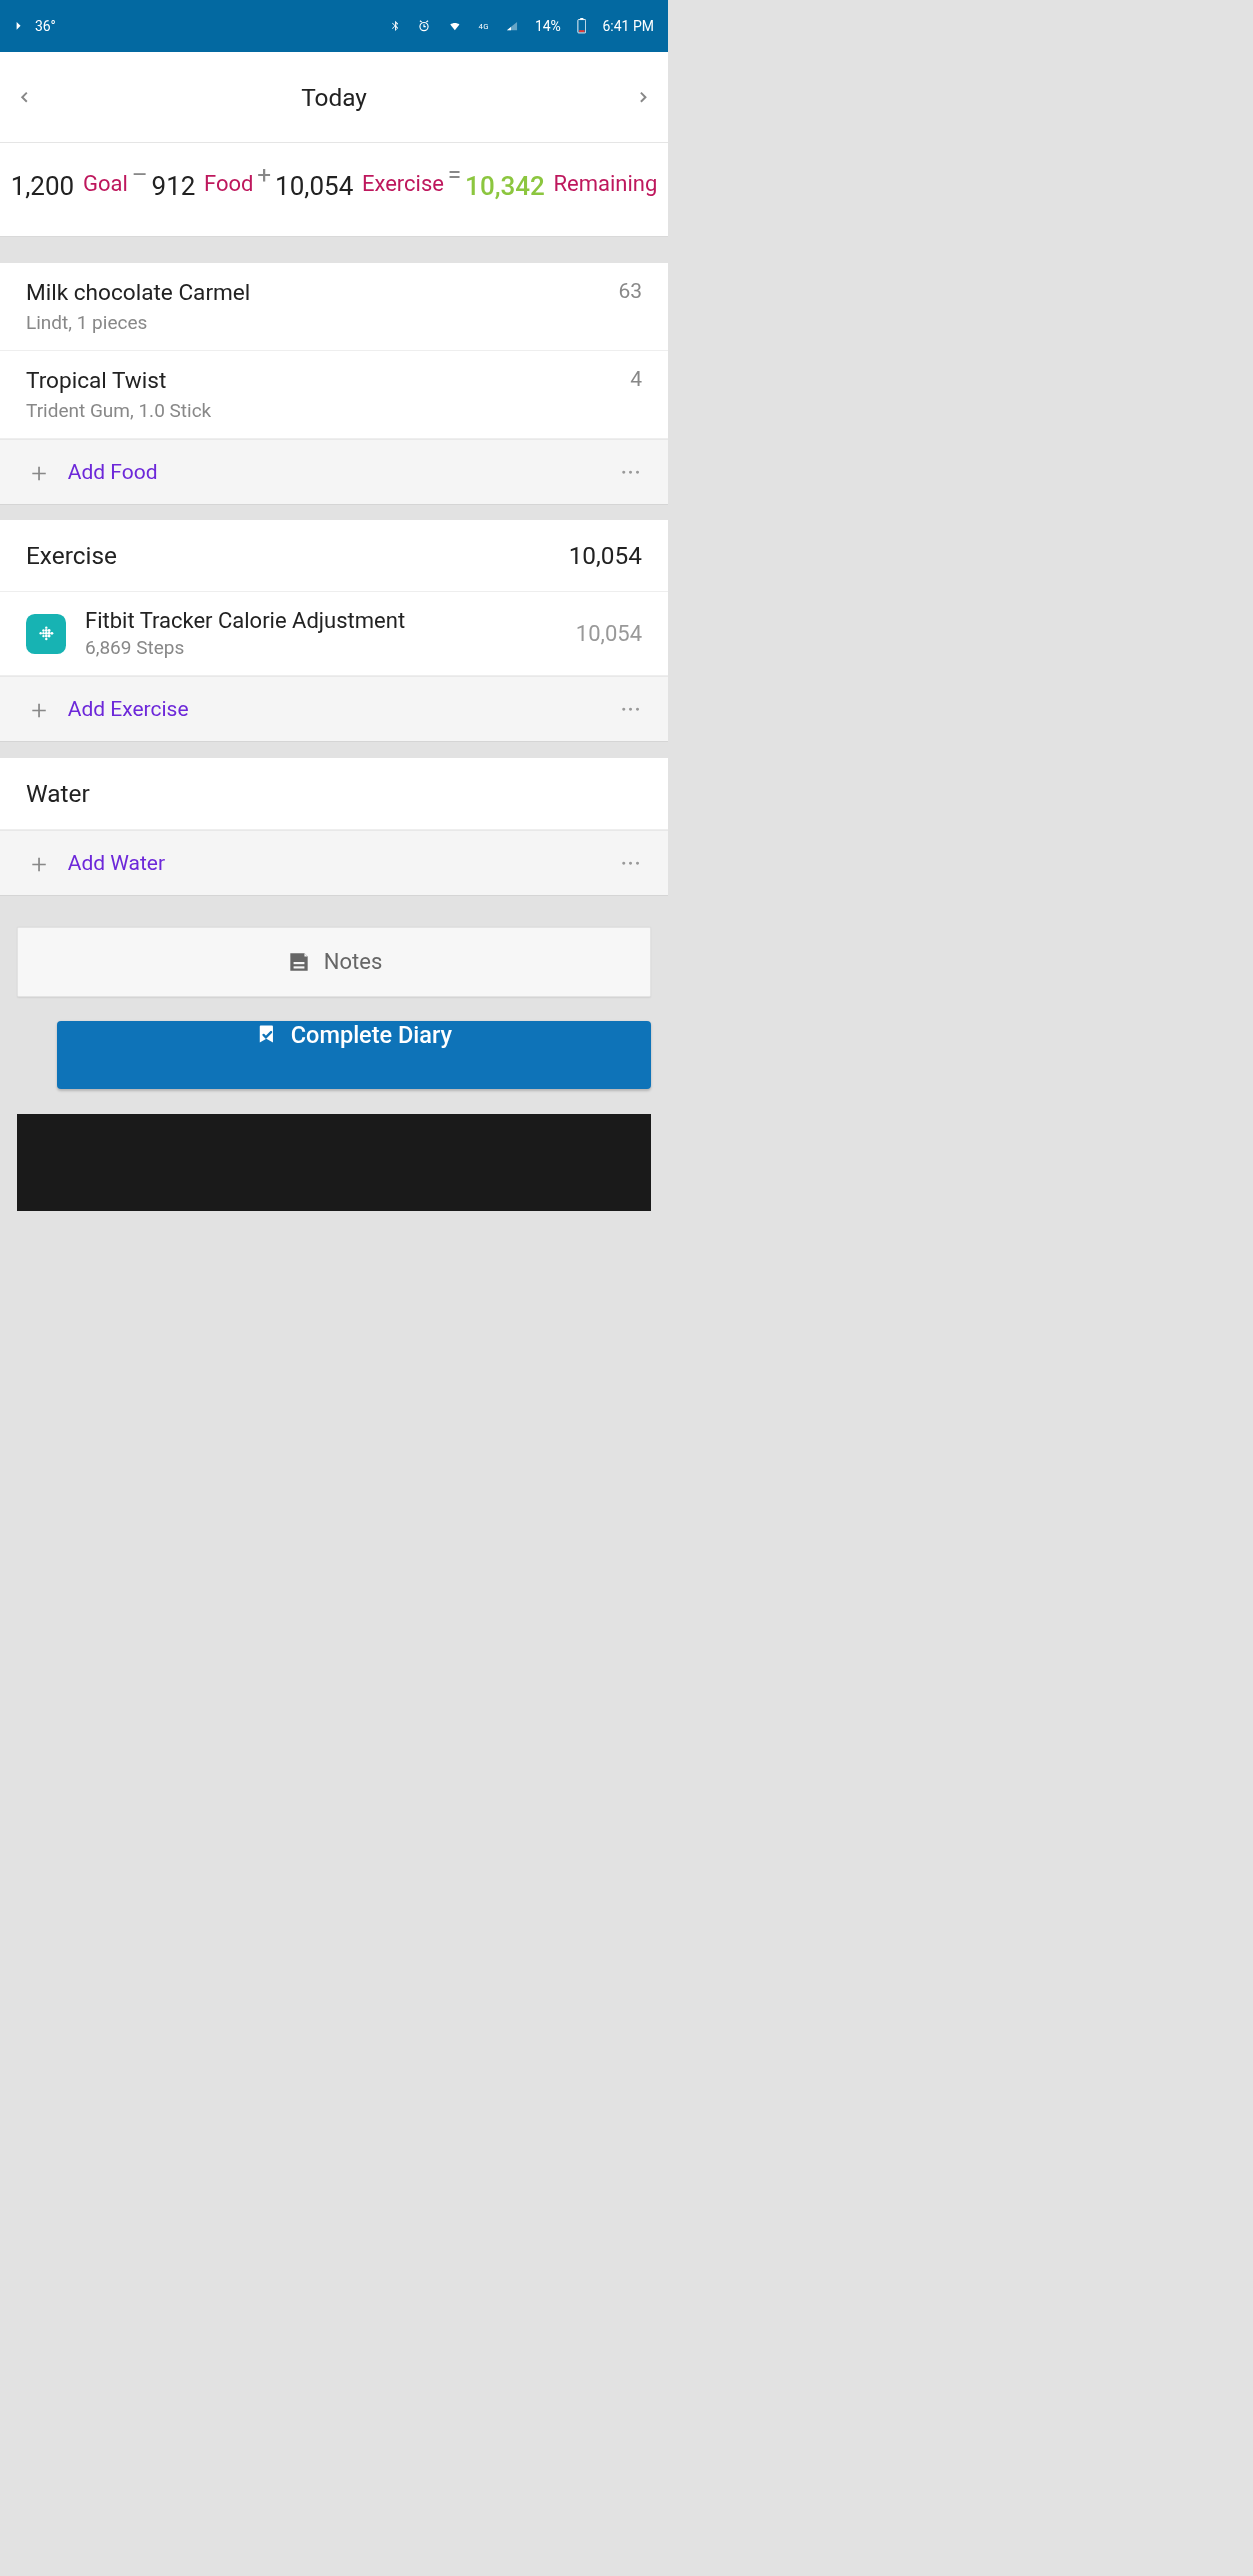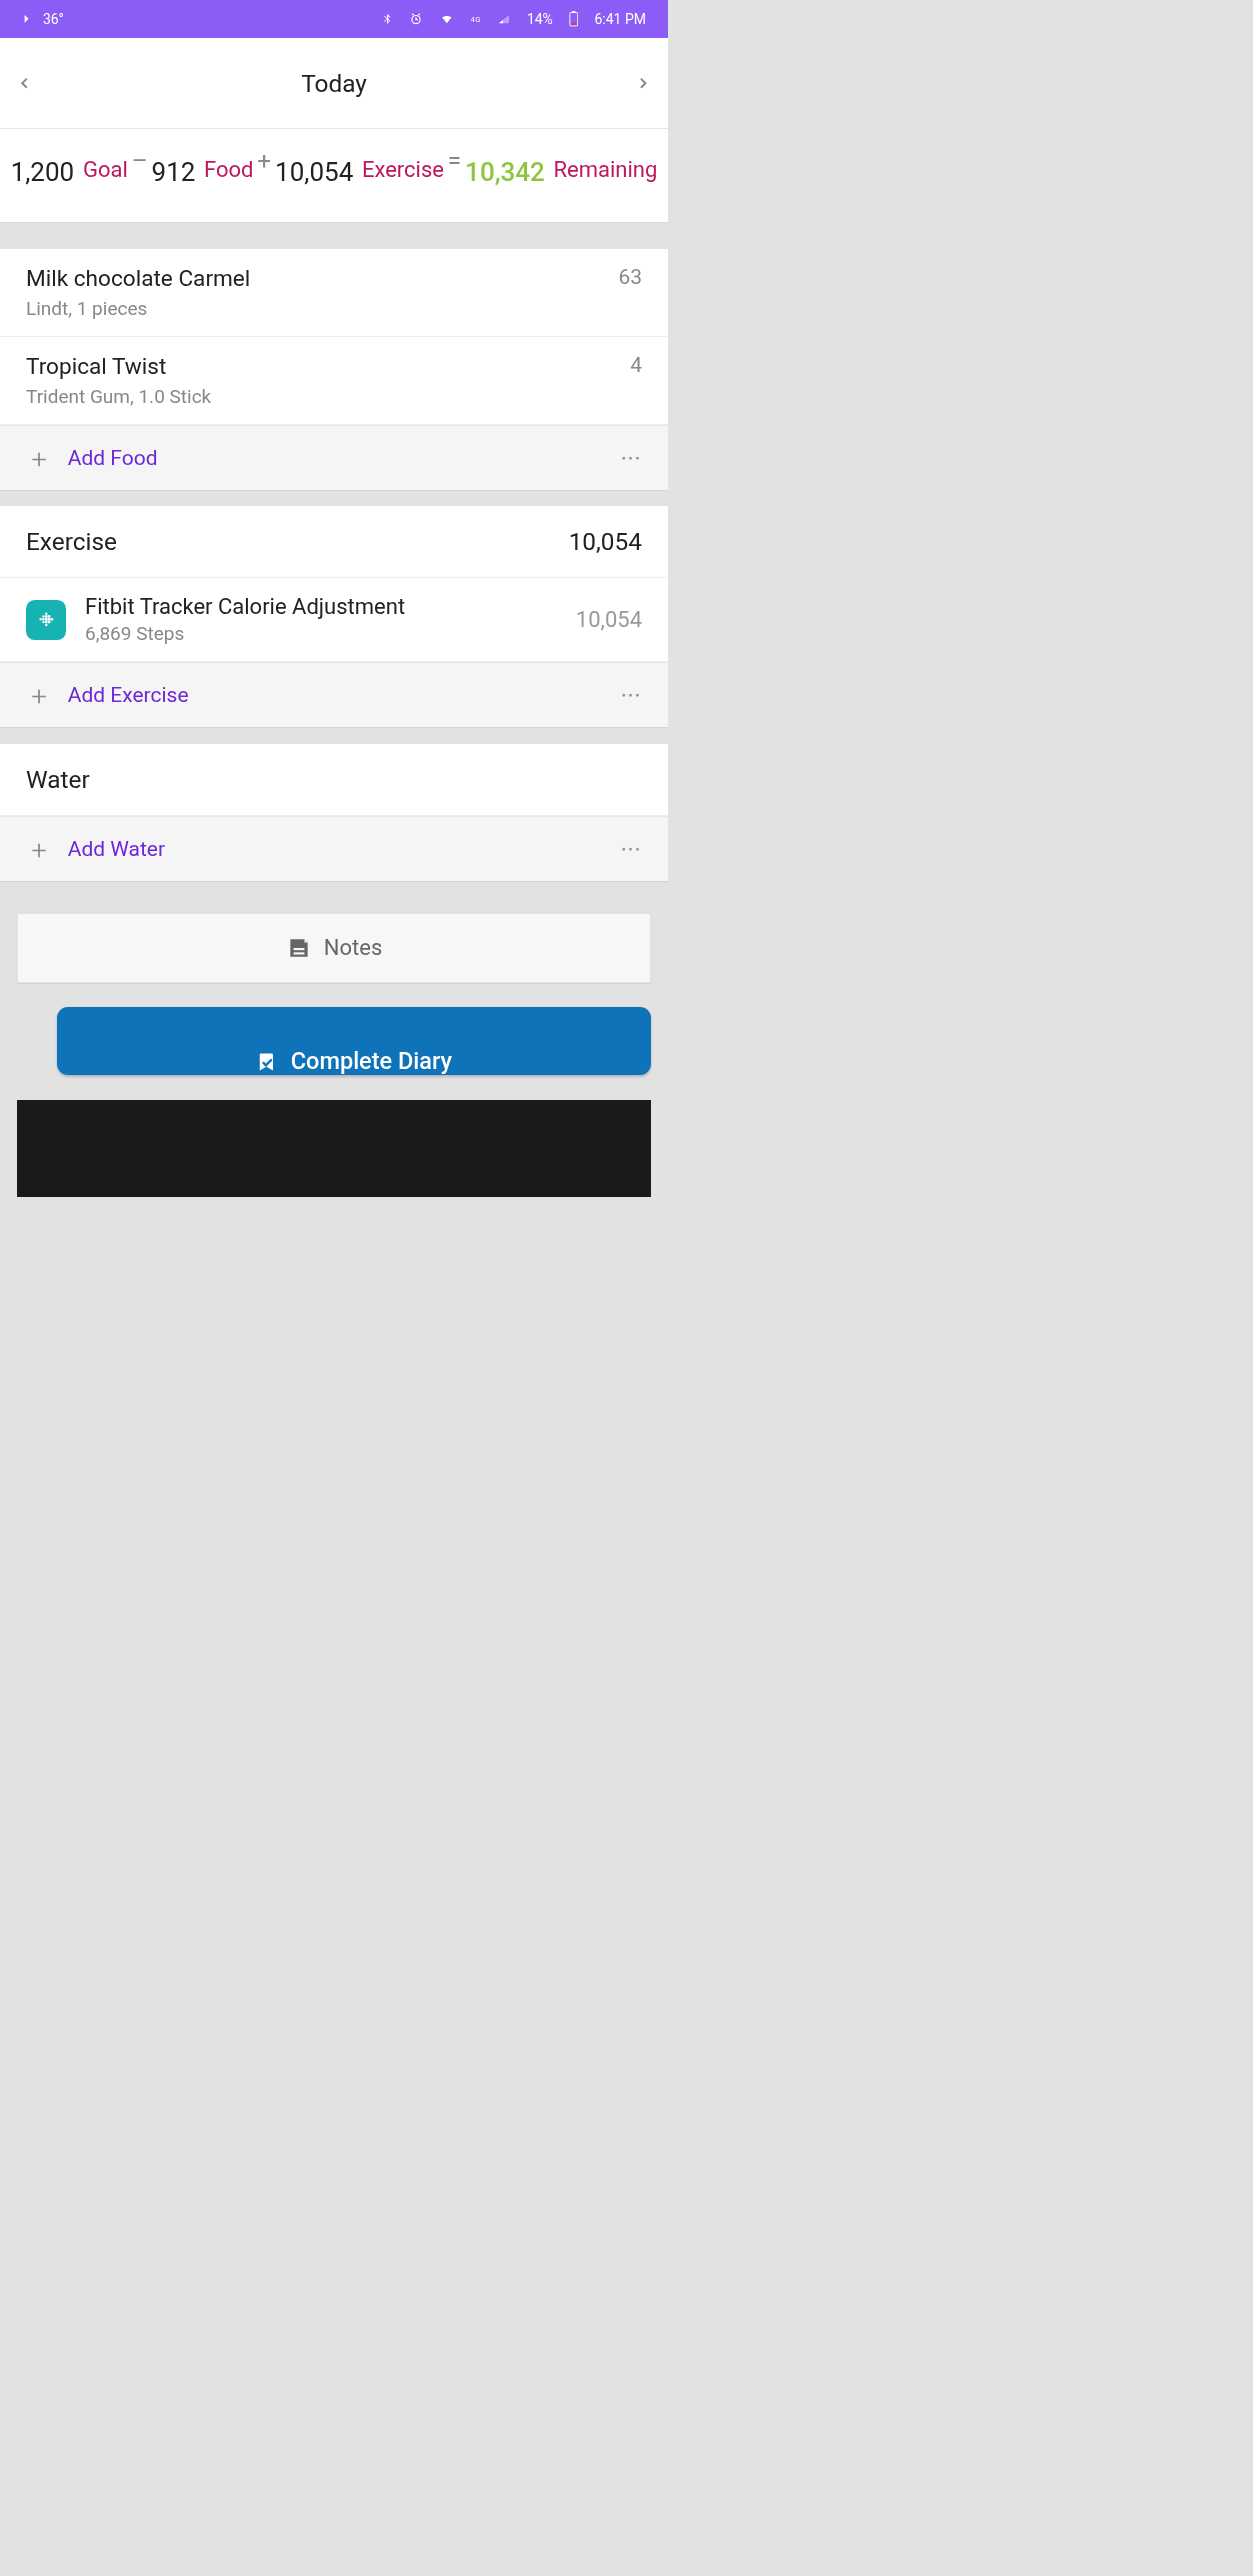--- a/index.html
+++ b/index.html
@@ -1,20 +1,20 @@
 <!DOCTYPE html>
 <html style="font-size:14px"><head>
 <meta charset="utf-8">
 <style>
   * { box-sizing: border-box; margin: 0; padding: 0; }
   html, body { width: 668px; height: 1374px; font-family: -apple-system, Roboto, "Helvetica Neue", Arial, sans-serif; background:#e2e2e2; overflow:hidden; }
   
   
 
-  .statusbar { background:#8b5cf6; color:#fff; height:38px; display:flex; align-items:center; justify-content:space-between; padding:0 22px; font-size:14px; }
+  .statusbar { background:#0369a1; color:#fff; height:52px; display:flex; align-items:center; justify-content:space-between; padding:0 14px; font-size:14px; }
   .statusbar .left, .statusbar .right { display:flex; align-items:center; gap:5.2px; }
   .statusbar .right { gap:16px; }
   .ico { display:inline-flex; align-items:center; justify-content:center; }
 
   .header { background:#fff; height:91px; display:flex; align-items:center; justify-content:space-between; padding:0 17.4px; border-bottom:0.9px solid #e5e5e5; }
   .header .title { font-size:24.4px; color:#222; font-weight:400; }
   .chev { color:#888; }
 
   .summary { background:#fff; padding:17.4px 8.7px 24.4px; display:flex; justify-content:space-around; align-items:center; text-align:center; border-bottom:1.7px solid #d9d9d9; }
   .sum-col { display:flex; flex-direction:row; gap:8.7px; min-width:78px; }
@@ -44,21 +44,21 @@
   .ex-item { background:#fff; padding:15.7px 26px; display:flex; align-items:center; gap:19px; border-bottom:0.9px solid #eee;}
   .fitbit-ico { width:40px; height:40px; background:#17b3b3; border-radius:8.7px; display:flex; align-items:center; justify-content:center; flex-shrink:0;}
   .ex-item .info { flex:1; }
   .ex-item .name { font-size:22px; color:#222; margin-bottom:3.5px;}
   .ex-item .desc { font-size:19px; color:#888; }
   .ex-item .cal { font-size:22px; color:#999; }
 
   .bottom-area { background:#e2e2e2; padding:31px 17.4px 0; }
   .btn-row { display:flex; gap:35px; margin-bottom:24.4px; }
   .small-btn { flex:1; background:#f7f7f7; border:0.9px solid #e3e3e3; box-shadow:0 0.9px 1.7px rgba(0,0,0,.08); height:70px; display:flex; align-items:center; justify-content:center; gap:12.2px; font-size:22px; color:#666; border-radius:1.7px; }
-  .big-btn { background:#0e73b8; color:#fff; height:68px; display:flex; align-items:flex-end; justify-content:center; gap:12.2px; font-size:23.5px; font-weight:500; border-radius:11px; box-shadow:0 1.7px 2.6px rgba(0,0,0,.2);margin-left:40px; }
+  .big-btn { background:#0e73b8; color:#fff; height:68px; display:flex; align-items:flex-start; justify-content:center; gap:12.2px; font-size:23.5px; font-weight:500; border-radius:4px; box-shadow:0 1.7px 2.6px rgba(0,0,0,.2);margin-left:40px; }
 
   .blackbar { background:#1a1a1a; height:97px; margin-top:24.4px; }
 
   svg { display:block; }
 </style>
 </head>
 <body>
 
 <div class="statusbar">
   <div class="left">

